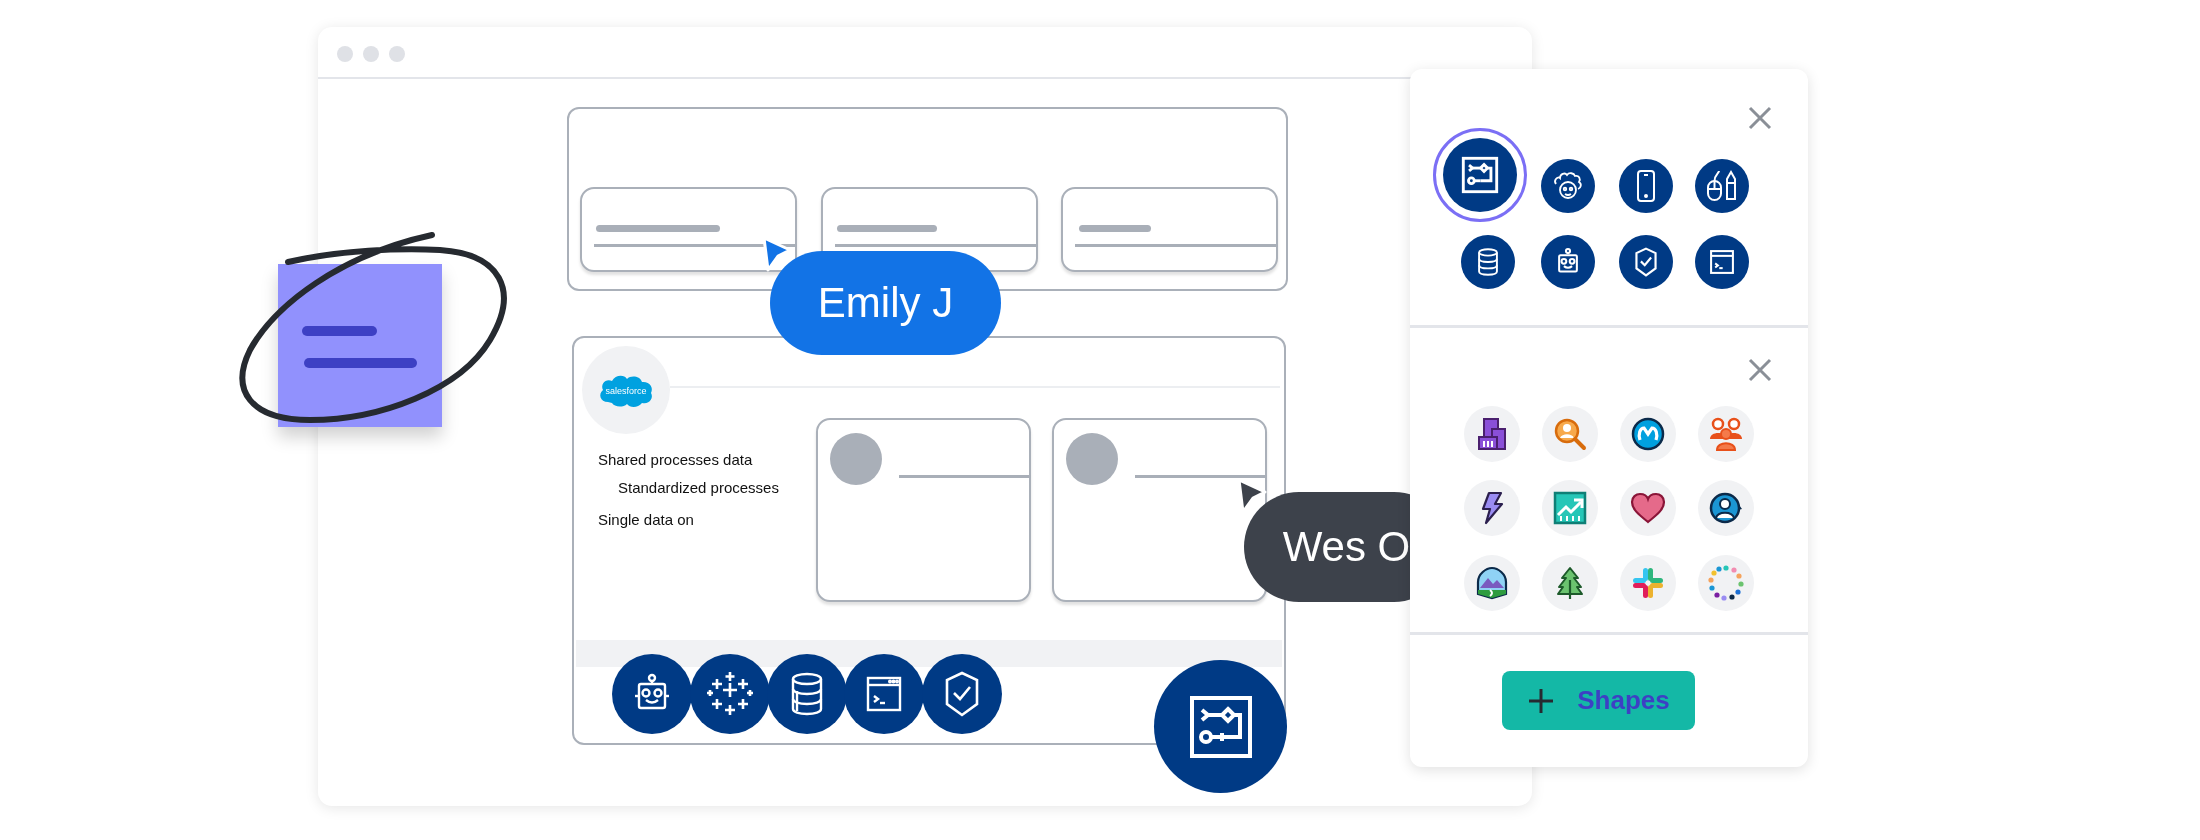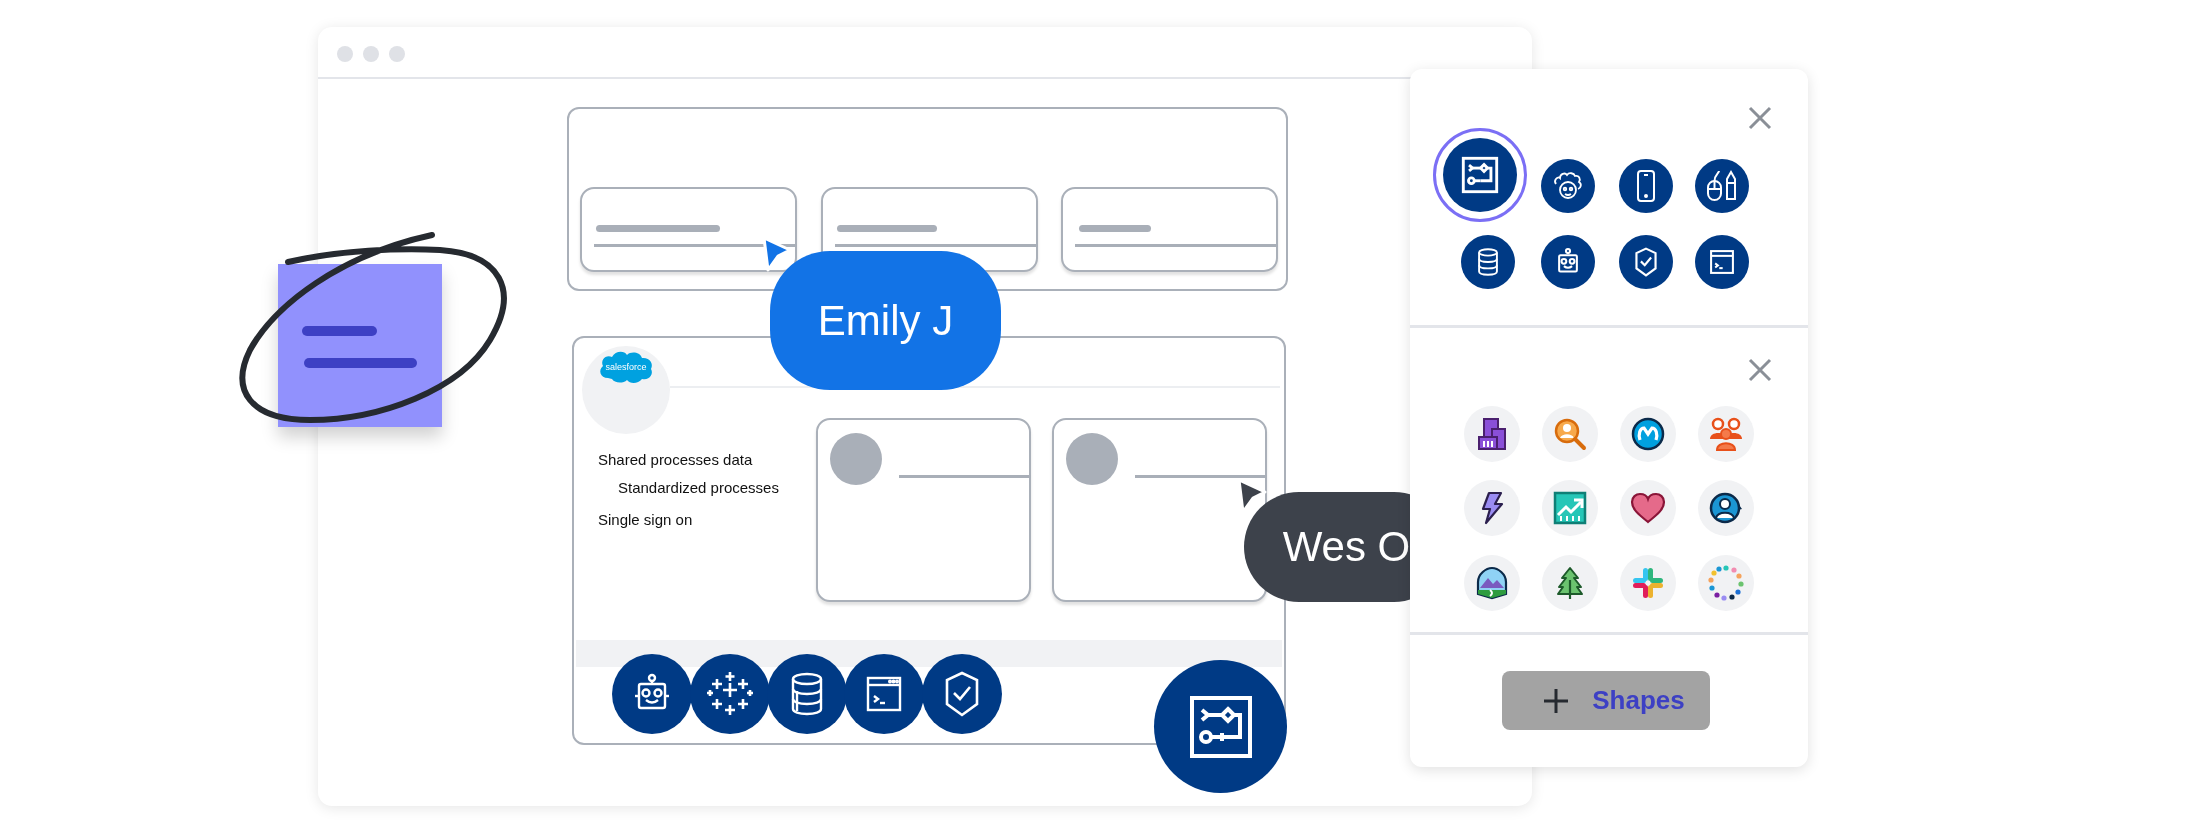--- a/index.html
+++ b/index.html
@@ -17,21 +17,21 @@
   .feature{position:absolute;left:606px;font-size:15px;color:#111;}
   .icircle{position:absolute;border-radius:50%;background:#003a85;display:flex;align-items:center;justify-content:center;}
   .icircle svg{display:block;}
   .sticky{left:278px;top:264px;width:164px;height:163px;background:#9191fd;box-shadow:0 10px 16px rgba(0,0,0,0.18);}
   .sline{position:absolute;height:10px;border-radius:5px;background:#3d40c4;}
   .bubble{position:absolute;display:flex;align-items:center;justify-content:center;color:#fff;font-size:42px;border-radius:60px;}
   .panel{left:1410px;top:69px;width:398px;height:698px;background:#fff;border-radius:12px;box-shadow:0 3px 14px rgba(0,0,0,0.12);}
   .pdiv{position:absolute;left:0;right:0;height:3px;background:#e3e5ea;}
   .closex{position:absolute;width:26px;height:26px;cursor:pointer;}
   .ccircle{position:absolute;width:56px;height:56px;border-radius:50%;background:#f1f2f4;display:flex;align-items:center;justify-content:center;}
-  .shapes-btn{position:absolute;left:92px;top:602px;width:193px;height:59px;border-radius:8px;background:#a3a3a3;display:flex;align-items:center;justify-content:center;gap:22px;cursor:pointer;padding-left:15px;}
+  .shapes-btn{position:absolute;left:92px;top:602px;width:193px;height:59px;border-radius:8px;background:#14b8a6;display:flex;align-items:center;justify-content:center;gap:22px;cursor:pointer;}
   .shapes-label{font-size:26px;color:#3d40c4;font-weight:600;}
 </style>
 </head>
 <body>
 
 <div class="abs browser">
   <div class="titlebar">
     <div class="dot" style="left:19px"></div>
     <div class="dot" style="left:45px"></div>
     <div class="dot" style="left:71px"></div>
@@ -46,30 +46,30 @@
       <div class="bar" style="left:14px;top:36px;width:100px;"></div>
       <div class="hline" style="left:12px;top:55px;width:203px;"></div>
     </div>
     <div class="mini" style="left:492px;top:78px;width:217px;height:85px;">
       <div class="bar" style="left:16px;top:36px;width:72px;"></div>
       <div class="hline" style="left:12px;top:55px;width:203px;"></div>
     </div>
   </div>
 
   <div class="wire" style="left:254px;top:309px;width:714px;height:409px;">
-    <div class="abs" style="left:8px;top:8px;width:88px;height:88px;border-radius:50%;background:#f1f2f4;display:flex;align-items:flex-start;justify-content:center;">
+    <div class="abs" style="left:8px;top:8px;width:88px;height:88px;border-radius:50%;background:#f1f2f4;display:flex;align-items:center;justify-content:center;">
       <svg width="60" height="40" viewBox="0 0 60 40">
         <path d="M12 32 C4 32 2 24 7 20 C4 14 10 8 16 11 C19 5 28 4 31 9 C35 5 44 6 46 12 C53 11 58 17 55 23 C58 28 53 35 46 33 C42 38 34 38 31 34 C27 38 18 37 16 33 Z" fill="#00a1e0"></path>
         <text x="30" y="24" font-size="9" fill="#fff" text-anchor="middle" font-family="Liberation Sans, sans-serif">salesforce</text>
       </svg>
     </div>
     <div class="abs" style="left:96px;top:48px;width:610px;height:2px;background:#eceef1;"></div>
     <div class="feature" style="left:24px;top:113px;">Shared processes data</div>
     <div class="feature" style="left:24px;top:141px;margin-left:20px;">Standardized processes</div>
-    <div class="feature" style="left:24px;top:173px;">Single sign on</div>
+    <div class="feature" style="left:24px;top:173px;">Single data on</div>
 
     <div class="mini" style="left:242px;top:80px;width:215px;height:184px;">
       <div class="avatar" style="left:12px;top:13px;"></div>
       <div class="hline" style="left:81px;top:55px;width:132px;"></div>
     </div>
     <div class="mini" style="left:478px;top:80px;width:215px;height:184px;">
       <div class="avatar" style="left:12px;top:13px;"></div>
       <div class="hline" style="left:81px;top:55px;width:132px;"></div>
     </div>
 
@@ -146,21 +146,21 @@
   <div class="sline" style="left:24px;top:62px;width:75px;"></div>
   <div class="sline" style="left:26px;top:94px;width:113px;"></div>
 </div>
 <svg class="abs" style="left:230px;top:220px;" width="290" height="240" viewBox="0 0 290 240" fill="none">
   <path d="M58 42 C110 30 170 28 210 30 C270 34 290 70 260 120 C230 170 150 200 80 200 C20 200 0 170 20 130 C45 85 110 35 202 15" stroke="#262a30" stroke-width="6" stroke-linecap="round"></path>
 </svg>
 
 <svg class="abs" style="left:760px;top:234px;" width="36" height="40" viewBox="0 0 36 40">
   <path d="M4 4 L30 16 L18 22 L8 36 Z" fill="#1273e6" stroke="#fff" stroke-width="3" stroke-linejoin="round"></path>
 </svg>
-<div class="bubble" style="left:770px;top:251px;width:231px;height:139px;background:#1273e6;">Emily J</div>
+<div class="bubble" style="left:770px;top:251px;width:231px;height:104px;background:#1273e6;">Emily J</div>
 
 <svg class="abs" style="left:1235px;top:476px;" width="36" height="40" viewBox="0 0 36 40">
   <path d="M4 4 L30 16 L18 22 L8 36 Z" fill="#3d424b" stroke="#fff" stroke-width="3" stroke-linejoin="round"></path>
 </svg>
 <div class="bubble" style="left:1244px;top:492px;width:205px;height:110px;background:#3d424b;">Wes O</div>
 
 <div class="abs panel">
 
   <svg class="closex" style="left:337px;top:36px;" viewBox="0 0 26 26">
       <path d="M3 3L23 23M23 3L3 23" stroke="#8a8f97" stroke-width="3"></path>

